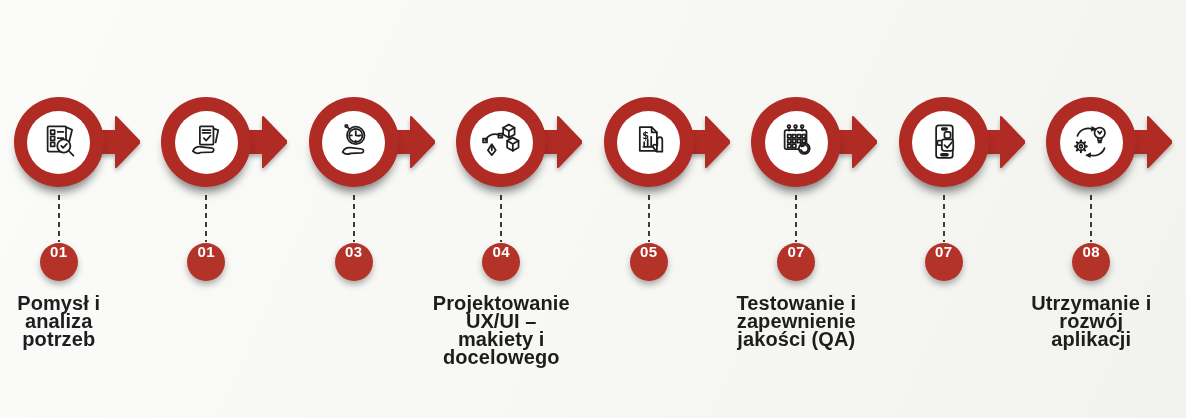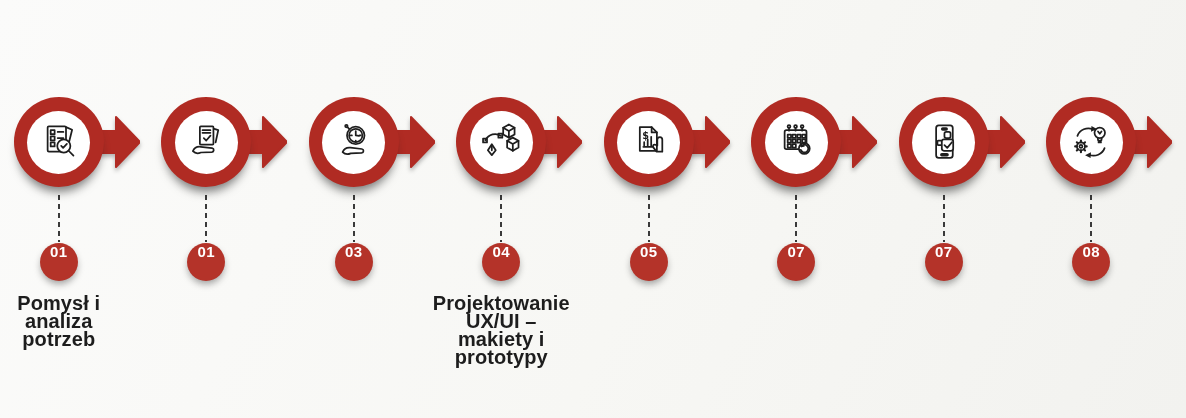--- a/index.html
+++ b/index.html
@@ -174,21 +174,21 @@
       <svg class="arrow" width="42" height="52" viewBox="0 0 42 52">
         <polygon points="0,15 18,15 18,1 42,26 18,51 18,37 0,37"></polygon>
       </svg>
     </div>
     <div class="dash"></div>
     <div class="num">
         <span class="num-text">04</span>
       </div>
     <div class="label">Projektowanie
 UX/UI – makiety i
-prototypy</div>
+docelowego</div>
   </div>
 
   <div class="step">
     <div class="bubble-wrap">
       <div class="ring">
         <div class="inner">
           <span class="icon">
               <svg width="42" height="42" viewBox="0 0 48 48" fill="none" stroke="currentColor" stroke-width="2" stroke-linecap="round" stroke-linejoin="round">
     <path d="M13.5 7h13.5l6 6v21H13.5z"></path>
     <path d="M27 7v6h6"></path>
@@ -238,20 +238,23 @@
         </div>
       </div>
       <svg class="arrow" width="42" height="52" viewBox="0 0 42 52">
         <polygon points="0,15 18,15 18,1 42,26 18,51 18,37 0,37"></polygon>
       </svg>
     </div>
     <div class="dash"></div>
     <div class="num">
         <span class="num-text">07</span>
       </div>
+    <div class="label">Testowanie i
+zapewnienie
+jakości (QA)</div>
   </div>
 
   <div class="step">
     <div class="bubble-wrap">
       <div class="ring">
         <div class="inner">
           <span class="icon">
               <svg width="42" height="42" viewBox="0 0 48 48" fill="none" stroke="currentColor" stroke-width="2" stroke-linecap="round" stroke-linejoin="round">
     <rect x="15" y="5" width="19" height="37" rx="3"></rect>
     <rect x="21.5" y="8" width="6" height="2" rx="1"></rect>
@@ -295,14 +298,16 @@
         </div>
       </div>
       <svg class="arrow" width="42" height="52" viewBox="0 0 42 52">
         <polygon points="0,15 18,15 18,1 42,26 18,51 18,37 0,37"></polygon>
       </svg>
     </div>
     <div class="dash"></div>
     <div class="num">
         <span class="num-text">08</span>
       </div>
+    <div class="label">Utrzymanie i
+rozwój aplikacji</div>
   </div>
 </div>
 
 </body></html>

